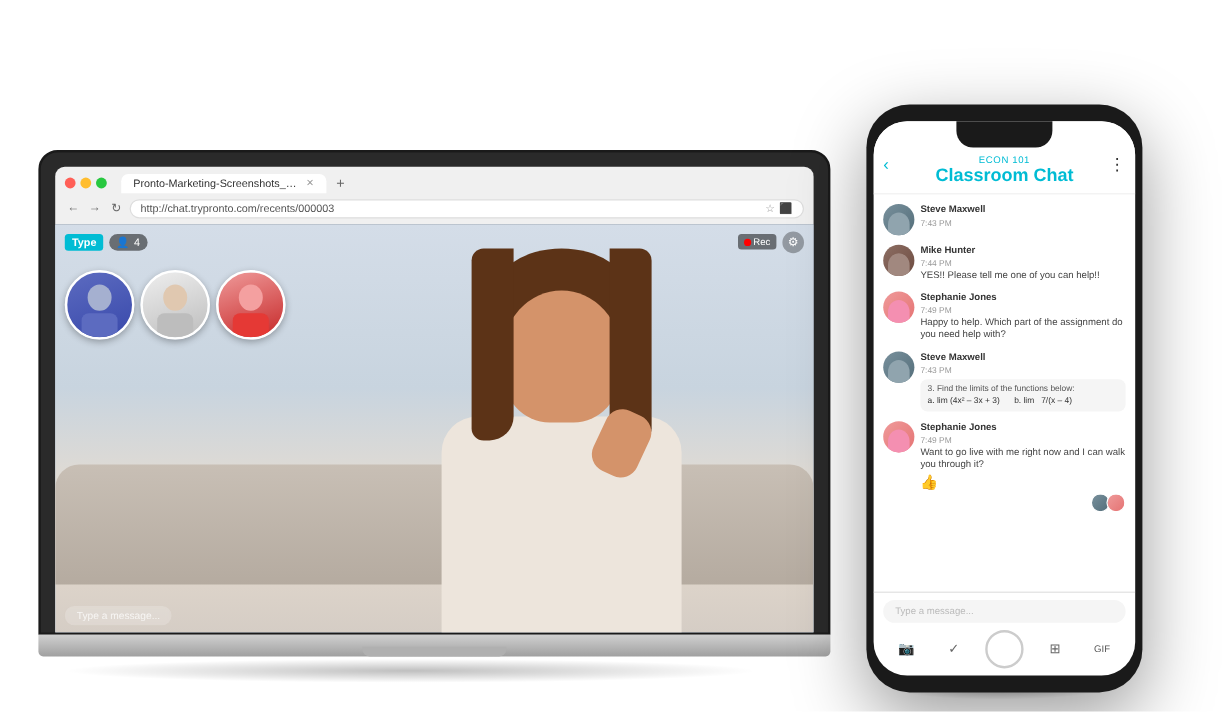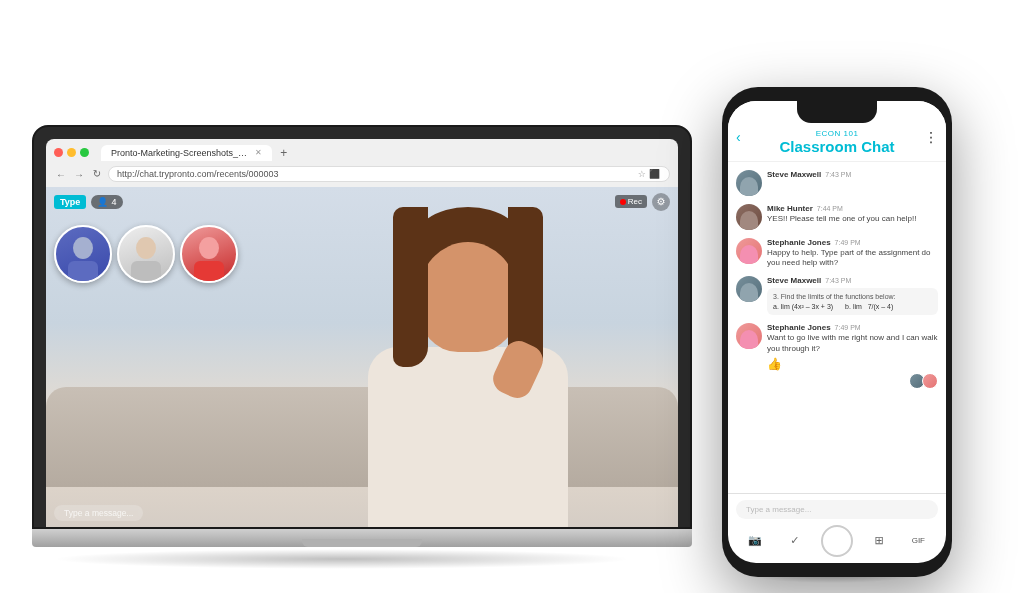--- a/index.html
+++ b/index.html
@@ -327,20 +327,21 @@
 
     .msg-content {
       flex: 1;
     }
 
     .msg-header-row {
       display: flex;
       align-items: baseline;
       gap: 4px;
       margin-bottom: 1px;
+      flex-direction: column;
     }
 
     .msg-name {
       font-size: 8px;
       font-weight: 700;
       color: #333;
     }
 
     .msg-time {
       font-size: 7px;
@@ -812,21 +813,21 @@
 
         <div class="chat-message">
           <div class="msg-avatar avatar-stephanie">
             <div style="width:18px;height:20px;background:#f48fb1;border-radius:50% 50% 0 0;margin:0 auto;margin-bottom:-1px;"></div>
           </div>
           <div class="msg-content">
             <div class="msg-header-row">
               <span class="msg-name">Stephanie Jones</span>
               <span class="msg-time">7:49 PM</span>
             </div>
-            <div class="msg-text">Happy to help. Type part of the assignment do you need help with?</div>
+            <div class="msg-text">Happy to help. Which part of the assignment do you need help with?</div>
           </div>
         </div>
 
         <div class="chat-message">
           <div class="msg-avatar avatar-steve">
             <div style="width:18px;height:20px;background:#90a4ae;border-radius:50% 50% 0 0;margin:0 auto;margin-bottom:-1px;"></div>
           </div>
           <div class="msg-content">
             <div class="msg-header-row">
               <span class="msg-name">Steve Maxwell</span>

